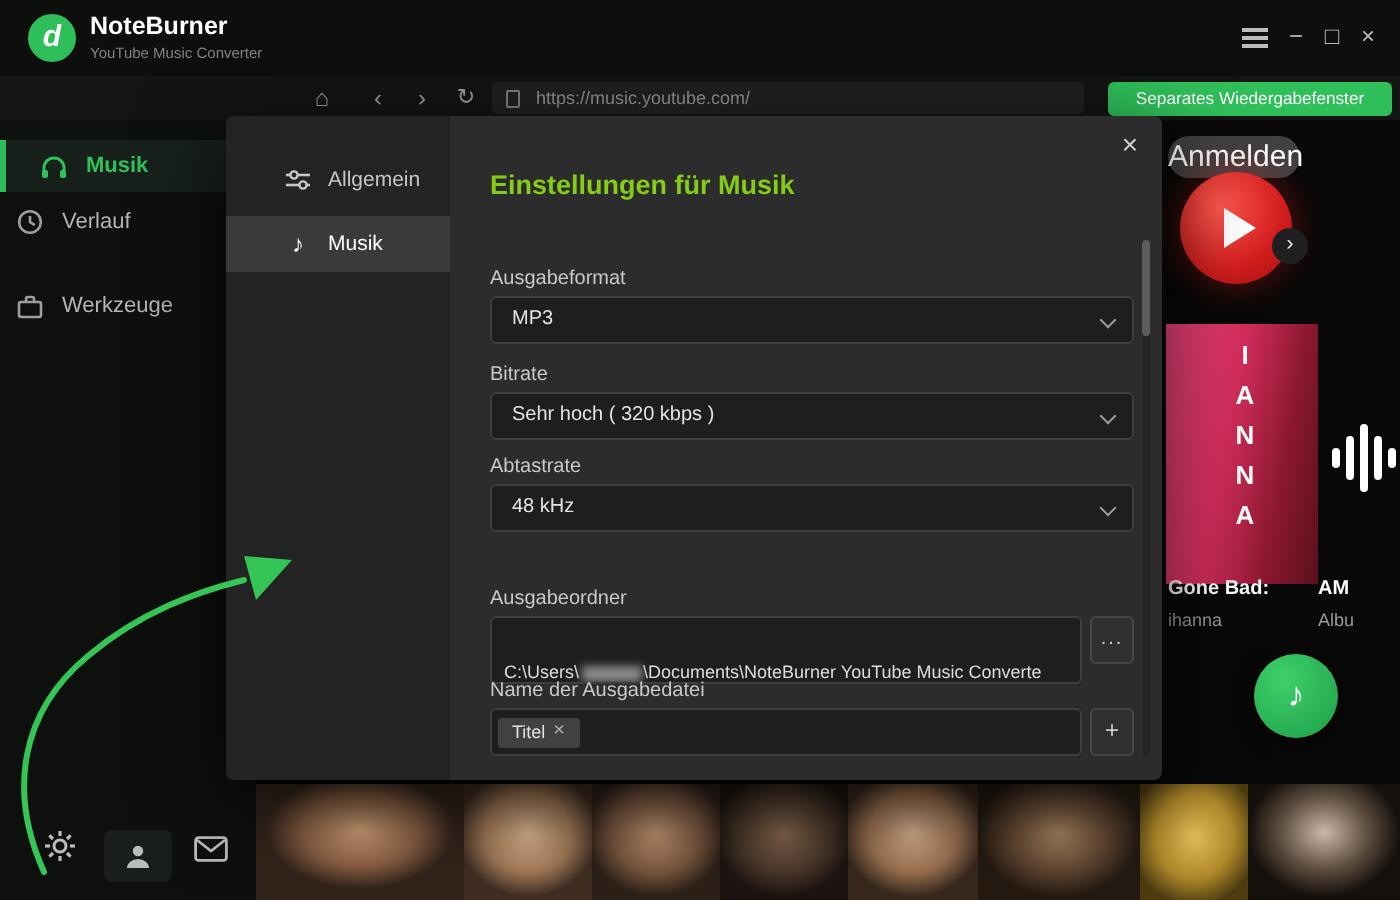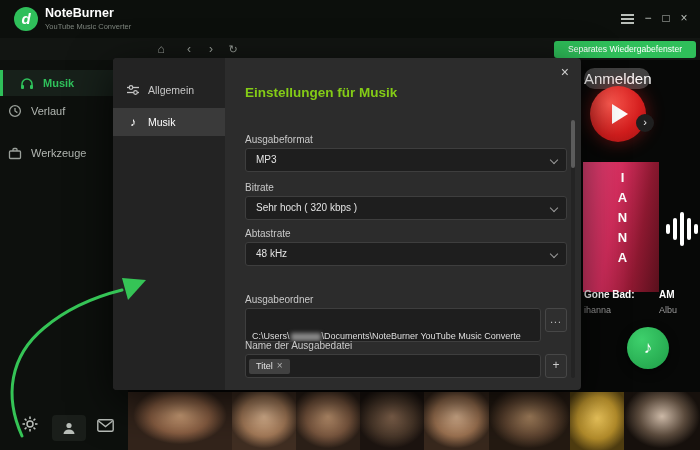--- a/index.html
+++ b/index.html
@@ -75,21 +75,21 @@
   .th5{width:65px;background:radial-gradient(ellipse 55% 55% at 50% 42%,#e0b894,#9c7251 62%,#38281d)}
   .th6{width:81px;background:radial-gradient(ellipse 50% 55% at 50% 42%,#b08a64,#5e4430 62%,#241a12)}
   .th7{width:54px;background:radial-gradient(ellipse 60% 60% at 50% 45%,#e8c25a,#b08a2a 60%,#4e3c10)}
   .th8{width:76px;background:radial-gradient(ellipse 50% 55% at 50% 42%,#cbb8a6,#5a4a3c 60%,#16100c)}
 
   
   .dlg{position:absolute;left:113px;top:58px;width:468px;height:332px;background:#2c2c2c;border-radius:4px;
        box-shadow:0 12px 44px rgba(0,0,0,.75);z-index:10}
   .dnav{position:absolute;left:0;top:0;width:112px;height:332px;background:#232323;border-radius:4px 0 0 4px}
   .dni{position:absolute;left:0;width:112px;height:28px;display:flex;align-items:center;gap:8px;
-       padding-left:13px;color:#c6c6c6;font-size:10.5px}
+       padding-left:29px;color:#c6c6c6;font-size:10.5px}
   .dni.sel{background:#3a3a3a;color:#fff}
   .dni-allg{top:18px}.dni-musik{top:50px}
   .notei{font-size:12px;width:14px;text-align:center}
   .dclose{position:absolute;right:12px;top:7px;color:#cfcfcf;font-size:14px;line-height:14px}
   .dtitle{position:absolute;left:132px;top:27px;color:#84cc16;font-size:13.5px;font-weight:bold}
   .flabel{position:absolute;left:132px;color:#c9c9c9;font-size:10px}
   .fl1{top:76px}.fl2{top:124px}.fl3{top:170px}.fl4{top:236px}.fl5{top:282px}
   .dd{position:absolute;left:132px;width:322px;height:24px;background:#1e1e1e;border:1px solid #3e3e3e;
       border-radius:3px;color:#e3e3e3;font-size:10px;line-height:22px;padding:0 22px 0 10px}
   .dd1{top:90px}.dd2{top:138px}.dd3{top:184px}
@@ -164,20 +164,24 @@
     <div class="wb min">−</div>
     <div class="wb max">□</div>
     <div class="wb cls">×</div>
   </div>
 
   <div class="tbar">
     <div class="ticon t-home">⌂</div>
     <div class="ticon t-back">‹</div>
     <div class="ticon t-fwd">›</div>
     <div class="ticon t-ref">↻</div>
+    <div class="urlbar">
+      <span class="doc"></span>
+      <span>https://music.youtube.com/</span>
+    </div>
     <div class="popupbtn">Separates Wiedergabefenster</div>
   </div>
 
   <div class="side">
     <div class="sitem active si-musik">
       <svg width="14" height="13" viewBox="0 0 14 13">
         <path d="M2 11 V7 a5 5 0 0 1 10 0 v4" fill="none" stroke="#2fc15b" stroke-width="1.5"></path>
         <rect x="1" y="8" width="3" height="4" rx="1" fill="#2fc15b"></rect>
         <rect x="10" y="8" width="3" height="4" rx="1" fill="#2fc15b"></rect>
       </svg>

